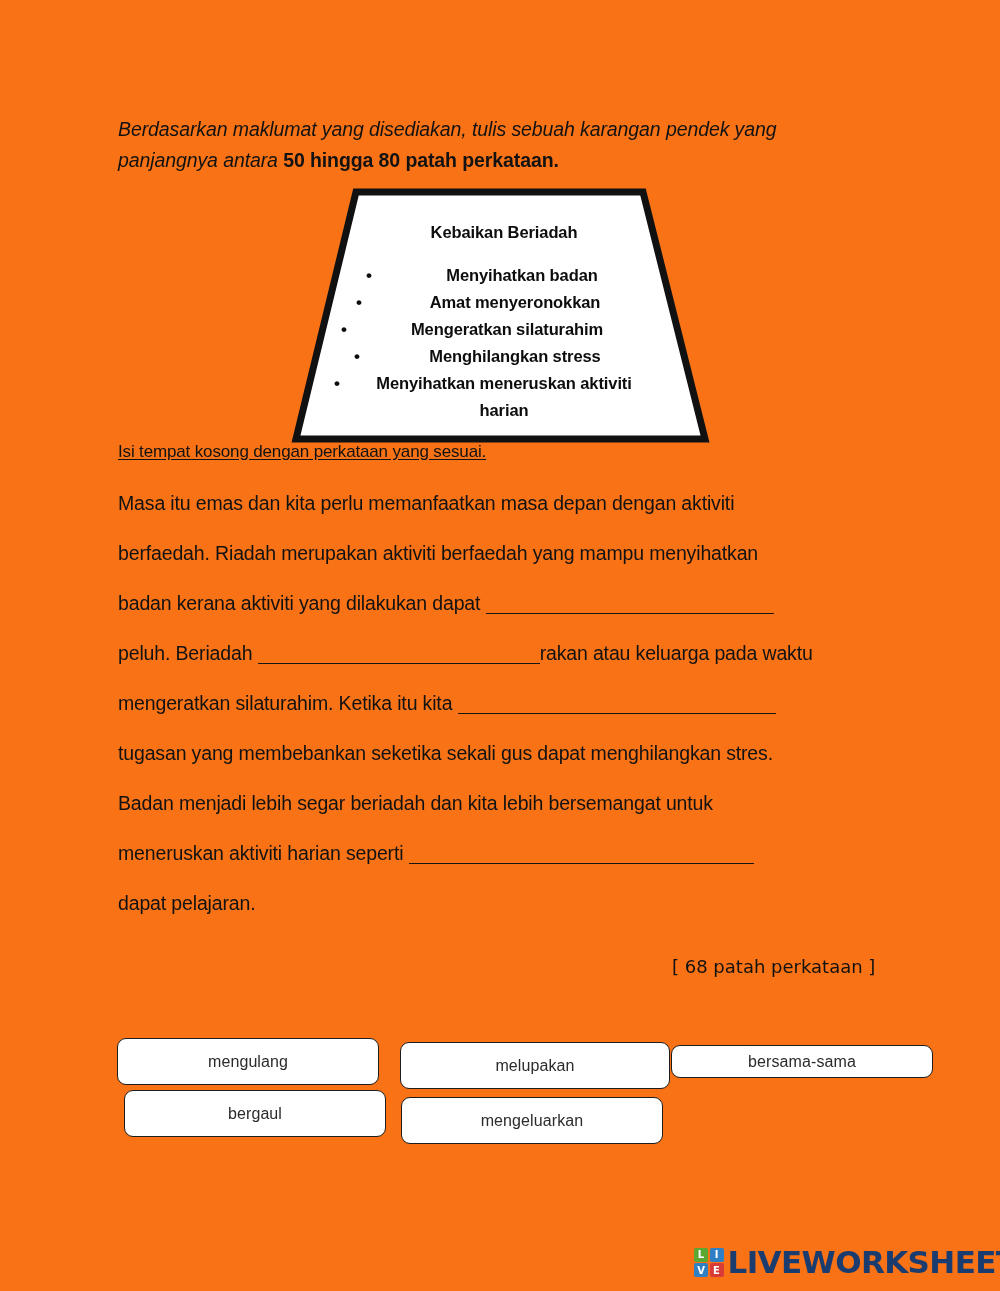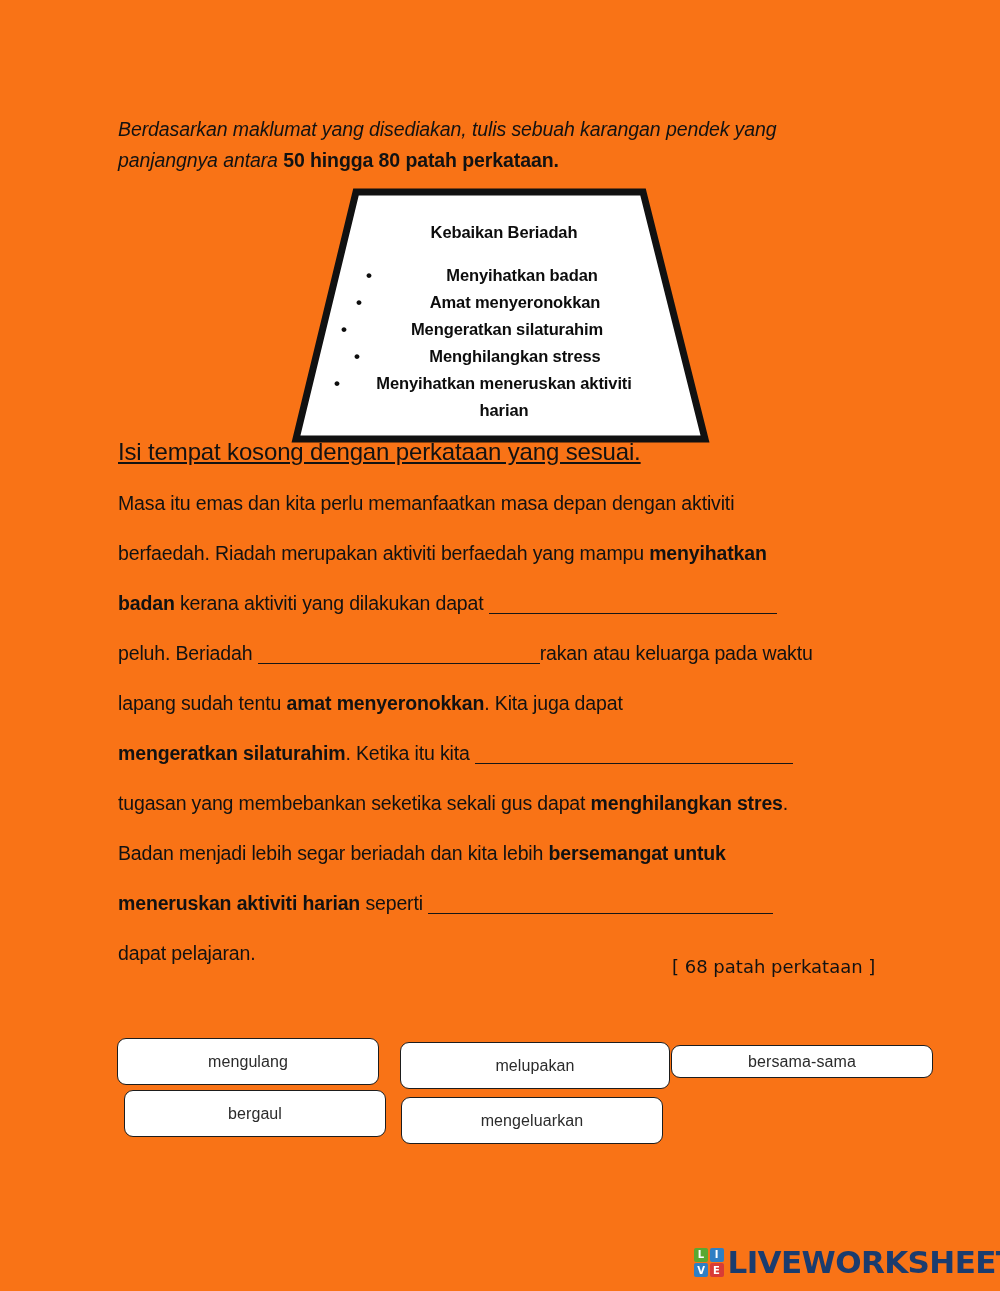--- a/index.html
+++ b/index.html
@@ -93,21 +93,21 @@
   .trap-list li.b1 .li-text { padding-left: 22px; }
   .trap-list li.b2 .li-text { padding-left: 6px; }
   .trap-list li.b3 .li-text { padding-left: 22px; }
   .trap-list li.b4 .li-text { padding-left: 0px; }
 
   
   .subheading {
     position: absolute;
     left: 118px;
     top: 438px;
-    font-size: 24px;
+    font-size: 17px;
     line-height: 28px;
     text-decoration: underline;
     text-underline-offset: 2px;
     color: #121212;
     letter-spacing: -0.15px;
   }
 
   
   .body-lines {
     position: absolute;
@@ -116,21 +116,21 @@
     width: 790px;
   }
   .body-line {
     font-size: 19.5px;
     line-height: 50px;
     height: 50px;
     color: #121212;
     letter-spacing: -0.15px;
     white-space: nowrap;
   }
-  .body-line b { font-weight: bold; }
+  .body-line b { font-weight: normal; }
   .blank {
     display: inline-block;
     border-bottom: 1.6px solid #161616;
     vertical-align: -4px;
   }
   .blank.w-long  { width: 288px; }
   .blank.w-mid   { width: 282px; }
   .blank.w-start { width: 348px; }
   .blank.w-k     { width: 318px; }
   .blank.w-end   { width: 345px; }
@@ -253,23 +253,20 @@
     </div>
 
     <div class="body-line">
       <b>badan</b><span> kerana aktiviti yang dilakukan dapat </span><span class="blank w-long"></span>
     </div>
 
     <div class="body-line">
       <span>peluh. Beriadah </span><span class="blank w-mid"></span><span>rakan atau keluarga pada waktu</span>
     </div>
 
-    <div class="body-line">
-      <span>lapang sudah tentu </span><b>amat menyeronokkan</b><span>. Kita juga dapat</span>
-    </div>
 
 
     <div class="body-line">
       <b>mengeratkan silaturahim</b><span>. Ketika itu kita </span><span class="blank w-k"></span>
     </div>
 
     <div class="body-line">
       <span>tugasan yang membebankan seketika sekali gus dapat </span><b>menghilangkan stres</b><span>.</span>
     </div>
 

